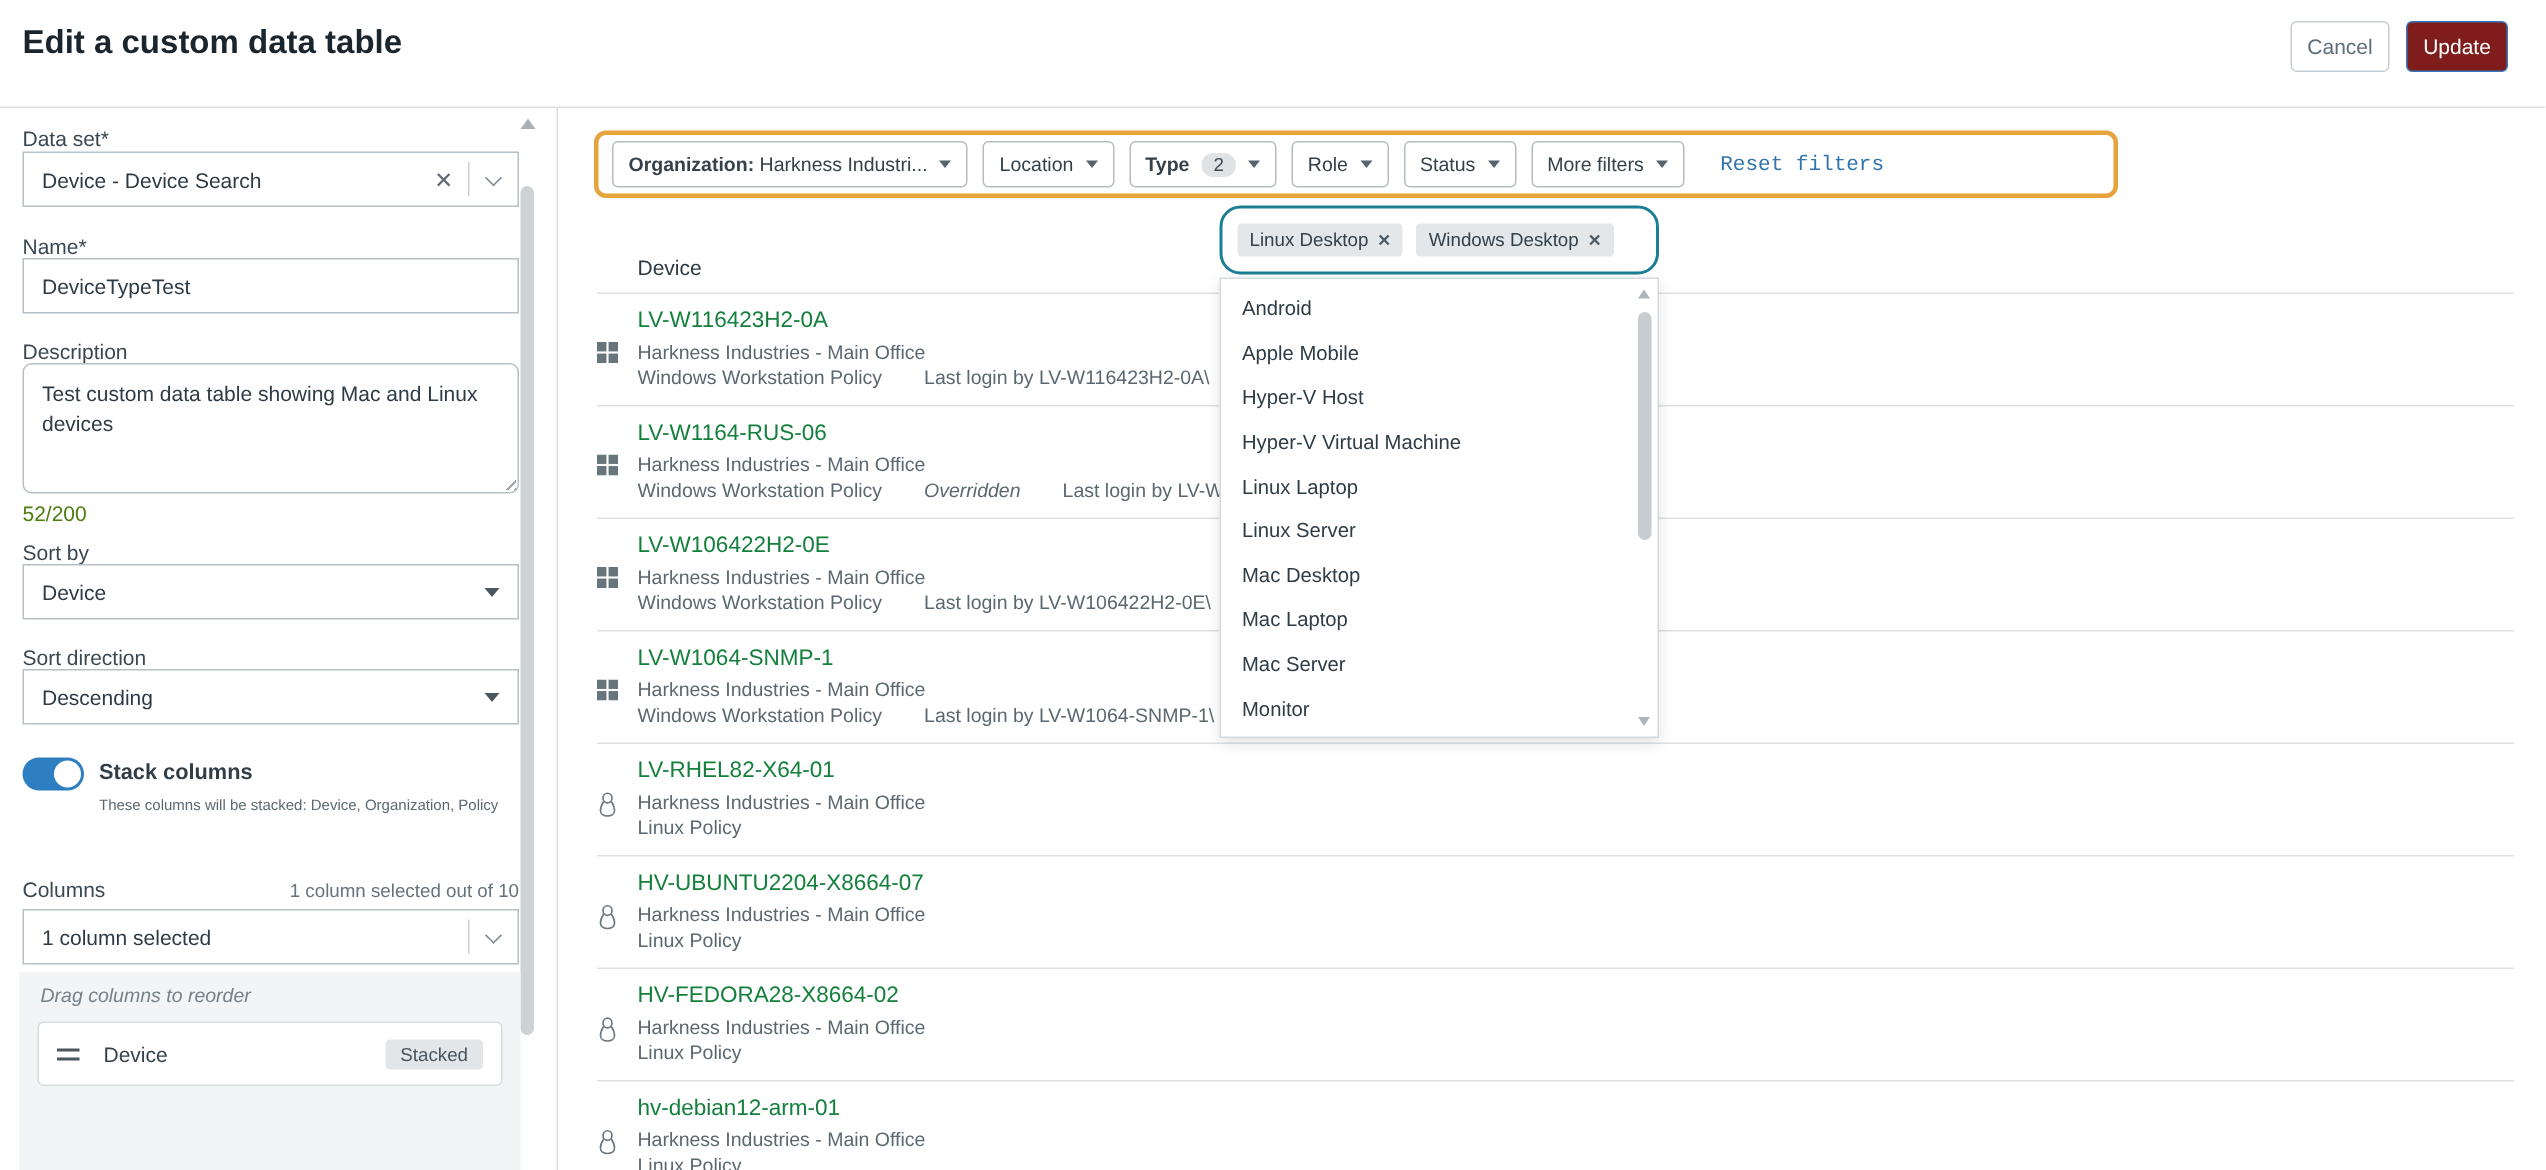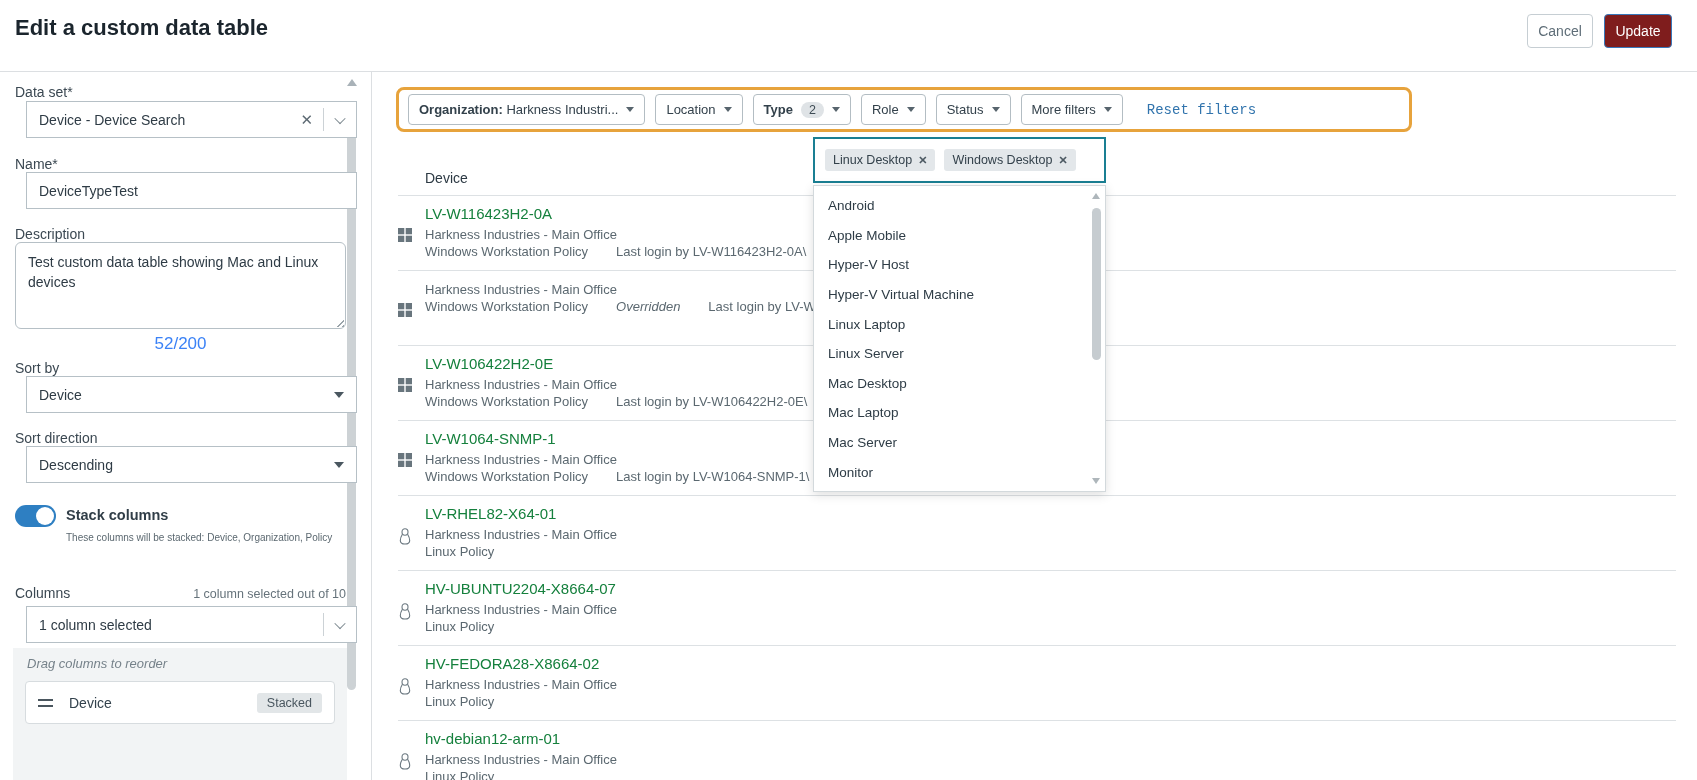--- a/index.html
+++ b/index.html
@@ -13,30 +13,30 @@
   .btn-update { left:1604px; width:68px; background:#7f1d1d; border:1px solid #3878ba; color:#fff; }
   .top-divider { position:absolute; left:0; top:71px; width:1697px; height:1px; background:#dcdfe2; }
   .v-divider { position:absolute; left:371px; top:72px; width:1px; height:708px; background:#dcdfe2; }
 
   
   .sb-up { position:absolute; left:347px; top:79px; width:0; height:0; border-left:5px solid transparent; border-right:5px solid transparent; border-bottom:7px solid #a9b2b8; }
   .sb-thumb { position:absolute; left:347px; top:124px; width:9px; height:566px; background:#cdd2d5; border-radius:5px; }
 
   
   .lbl { position:absolute; left:15px; font-size:14px; color:#3b4852; }
-  .field { position:absolute; left:26px; width:331px; height:37px; border:1px solid #b6c0c6; border-radius:0; background:#fff; display:flex; align-items:center; padding:0 12px; font-size:14px; color:#2e3b45; }
+  .field { position:absolute; left:15px; width:331px; height:37px; border:1px solid #b6c0c6; border-radius:0; background:#fff; display:flex; align-items:center; padding:0 12px; font-size:14px; color:#2e3b45; }
   .field input { border:none; outline:none; font-size:14px; color:#2e3b45; width:100%; font-family:"Liberation Sans",sans-serif; background:transparent; }
   .field .grow { flex:1; }
   .xicon { color:#5d6a73; font-size:15px; padding:0 10px 0 6px; cursor:pointer; }
   .vdiv { width:1px; height:23px; background:#ccd2d6; }
   .chev { display:inline-block; width:8px; height:8px; border-right:1.6px solid #7d8990; border-bottom:1.6px solid #7d8990; transform:rotate(45deg) translate(-1px,-1px); margin-left:12px; }
   .caret { width:0; height:0; border-left:5px solid transparent; border-right:5px solid transparent; border-top:6px solid #4a5760; }
   .textarea { position:absolute; left:15px; top:242px; width:331px; height:87px; border:1px solid #b6c0c6; border-radius:6px; background:#fff; padding:9px 12px; font-size:14px; line-height:20px; color:#2e3b45; font-family:"Liberation Sans",sans-serif; resize:none; outline:none; }
   .resize-h { position:absolute; left:334px; top:317px; width:10px; height:10px; clip-path:polygon(100% 0,100% 100%,0 100%); background:repeating-linear-gradient(135deg, transparent, transparent 2px, #9aa4aa 2px, #9aa4aa 3.5px); }
-  .counter { position:absolute; left:15px; top:334px; width:331px; text-align:center; font-size:17px; color:#3b82f6; }
+  .counter { position:absolute; left:15px; top:334px; width:331px; text-align:left; font-size:14px; color:#4d7c0f; }
 
   .toggle { position:absolute; left:15px; top:505px; width:41px; height:22px; border-radius:11px; background:#2e7fc2; cursor:pointer; }
   .toggle .knob { position:absolute; right:2px; top:2px; width:18px; height:18px; border-radius:50%; background:#fff; }
   .stack-label { position:absolute; left:66px; top:507px; font-size:14.5px; font-weight:700; color:#313e48; }
   .stack-desc { position:absolute; left:66px; top:528px; width:278px; font-size:10px; line-height:20px; color:#5b6870; }
 
   .col-summary { position:absolute; left:140px; top:587px; width:206px; text-align:right; font-size:12.5px; color:#66737b; }
   .gray-panel { position:absolute; left:13px; top:648px; width:334px; height:132px; background:#f2f4f5; }
   .drag-hint { position:absolute; left:27px; top:656px; font-size:13px; font-style:italic; color:#76828a; }
   .col-card { position:absolute; left:25px; top:681px; width:310px; height:43px; background:#fff; border:1px solid #d7dcdf; border-radius:4px; display:flex; align-items:center; padding:0 12px; }
@@ -56,21 +56,21 @@
   .dev-table { position:absolute; left:398px; top:160px; width:1278px; }
   .thead { padding-left:27px; font-size:14px; font-weight:500; color:#2c3943; height:36px; display:flex; align-items:center; border-bottom:1px solid #dde1e4; }
   .row { position:relative; height:75px; border-bottom:1px solid #dde1e4; padding:8px 0 0 27px; cursor:pointer; }
   .rname { font-size:15px; font-weight:500; color:#15803d; line-height:20px; }
   .rorg  { font-size:13px; color:#5b6870; line-height:17px; margin-top:2px; }
   .rpolicy { font-size:13px; color:#5b6870; line-height:17px; display:flex; gap:28px; white-space:nowrap; }
   .rpolicy .note { font-style:italic; }
   .ricon { position:absolute; left:0px; top:32px; width:15px; height:16px; }
 
   
-  .chipbox { position:absolute; left:813px; top:137px; width:293px; height:46px; border:2px solid #1a7f93; border-radius:0; background:#fff; display:flex; align-items:center; gap:9px; padding:0 10px; z-index:30; }
+  .chipbox { position:absolute; left:813px; top:137px; width:293px; height:46px; border:2px solid #1a7f93; border-radius:14px; background:#fff; display:flex; align-items:center; gap:9px; padding:0 10px; z-index:30; }
   .chip { background:#e3e7ea; border-radius:3px; padding:4px 8px; font-size:12.5px; color:#33414b; display:inline-flex; align-items:center; gap:6px; white-space:nowrap; }
   .chip .x { font-size:11px; color:#4d5a63; font-weight:700; cursor:pointer; }
   .listbox { position:absolute; left:813px; top:185px; width:293px; height:307px; background:#fff; border:1px solid #d3d9dc; box-shadow:0 3px 10px rgba(0,0,0,.13); z-index:30; padding-top:5px; }
   .opt { height:29.6px; display:flex; align-items:center; padding-left:14px; font-size:13.5px; color:#2e3c46; cursor:pointer; }
   .dd-track { position:absolute; right:3px; top:4px; bottom:4px; width:12px; }
   .dd-up { position:absolute; right:2px; top:3px; width:0; height:0; border-left:4px solid transparent; border-right:4px solid transparent; border-bottom:6px solid #aeb6bb; }
   .dd-down { position:absolute; right:2px; bottom:3px; width:0; height:0; border-left:4px solid transparent; border-right:4px solid transparent; border-top:6px solid #aeb6bb; }
   .dd-thumb { position:absolute; right:1px; top:18px; width:9px; height:152px; background:#c6ccd0; border-radius:5px; }
 </style>
 </head>
@@ -190,20 +190,21 @@
 
     <div class="row">
       <span class="ricon"><svg width="14" height="14" viewBox="0 0 14 14">
             <g fill="#68757d">
               <rect x="0" y="0" width="6.3" height="6.3"></rect>
               <rect x="7.7" y="0" width="6.3" height="6.3"></rect>
               <rect x="0" y="7.7" width="6.3" height="6.3"></rect>
               <rect x="7.7" y="7.7" width="6.3" height="6.3"></rect>
             </g>
           </svg></span>
+      <div class="rname">LV-W1164-RUS-06</div>
       <div class="rorg">Harkness Industries - Main Office</div>
       <div class="rpolicy">
           <span>Windows Workstation Policy</span>
           <span class="note">Overridden</span>
           <span>Last login by LV-W1164-RUS-06\</span>
         </div>
     </div>
 
     <div class="row">
       <span class="ricon"><svg width="14" height="14" viewBox="0 0 14 14">

